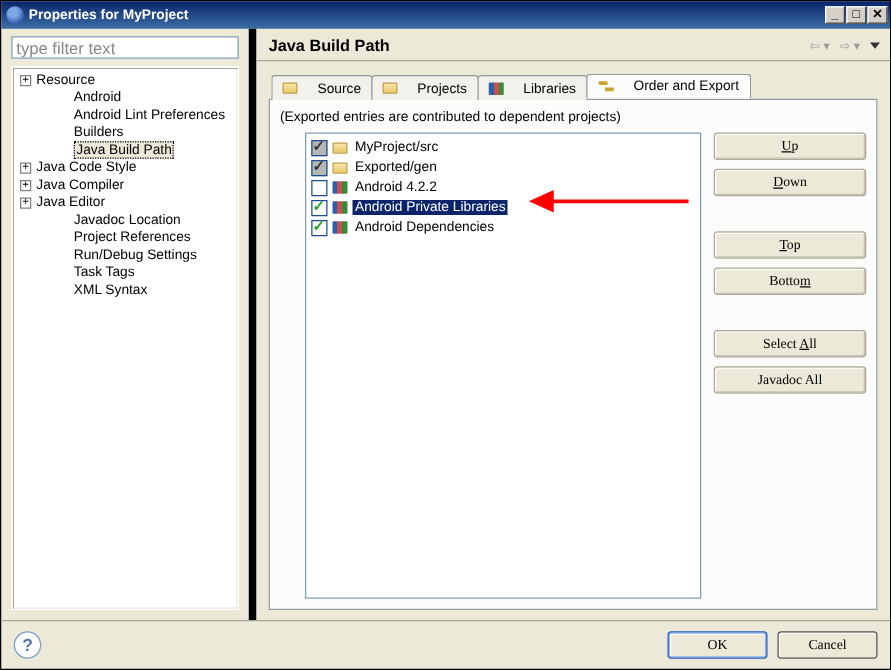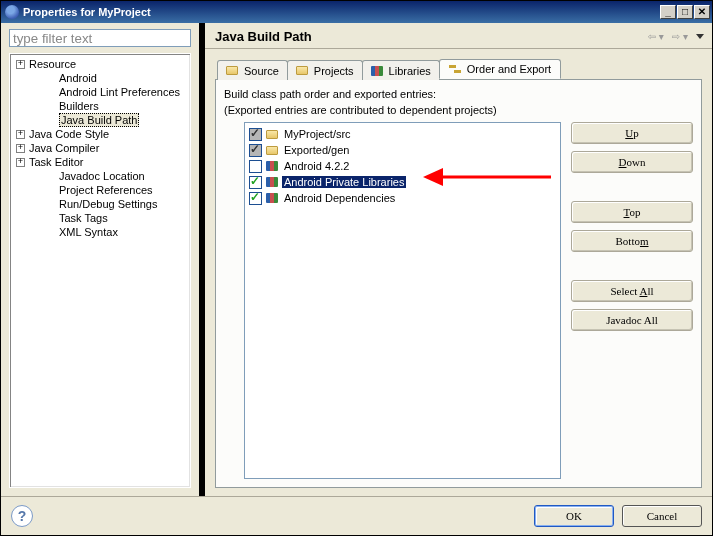--- a/index.html
+++ b/index.html
@@ -133,21 +133,21 @@
   .tabs {
     display: flex;
     position: relative;
     top: 1px;
     z-index: 2;
     padding-left: 2px;
   }
   .tab {
     display: flex;
     align-items: center;
-    gap: 6px;
+    gap: 16px;
     padding: 2px 8px;
     border: 1px solid #919b9c;
     border-bottom: none;
     background: #f2f1ec;
     margin-right: -1px;
     border-radius: 3px 3px 0 0;
     position: relative;
   }
   .tab.active {
     background: #fcfcfa;
@@ -330,21 +330,21 @@
           <div class="tree-item indent0">
             <div class="expander">+</div>
             <span class="tree-label">Java Code Style</span>
           </div>
           <div class="tree-item indent0">
             <div class="expander">+</div>
             <span class="tree-label">Java Compiler</span>
           </div>
           <div class="tree-item indent0">
             <div class="expander">+</div>
-            <span class="tree-label">Task Editor</span>
+            <span class="tree-label">Java Editor</span>
           </div>
           <div class="tree-item indent1">
             <div class="expander-sp"></div>
             <span class="tree-label">Javadoc Location</span>
           </div>
           <div class="tree-item indent1">
             <div class="expander-sp"></div>
             <span class="tree-label">Project References</span>
           </div>
           <div class="tree-item indent1">
@@ -386,21 +386,20 @@
             <div class="lib-icon"></div>
             <span>Libraries</span>
           </div>
           <div class="tab active">
             <div class="arrows-icon"></div>
             <span>Order and Export</span>
           </div>
         </div>
 
         <div class="tabpanel content-flex">
-          <div class="helptext">Build class path order and exported entries:</div>
           <div class="helptext" style="margin-bottom:6px">(Exported entries are contributed to dependent projects)</div>
 
           <div class="tabpanel-inner">
             <div class="listarea">
               <div class="listbox" id="listbox">
 
                 <div class="list-row">
                     <div class="chk checked filled"></div>
                     <div class="folder-icon"></div>
                     <span class="list-label">MyProject/src</span>

